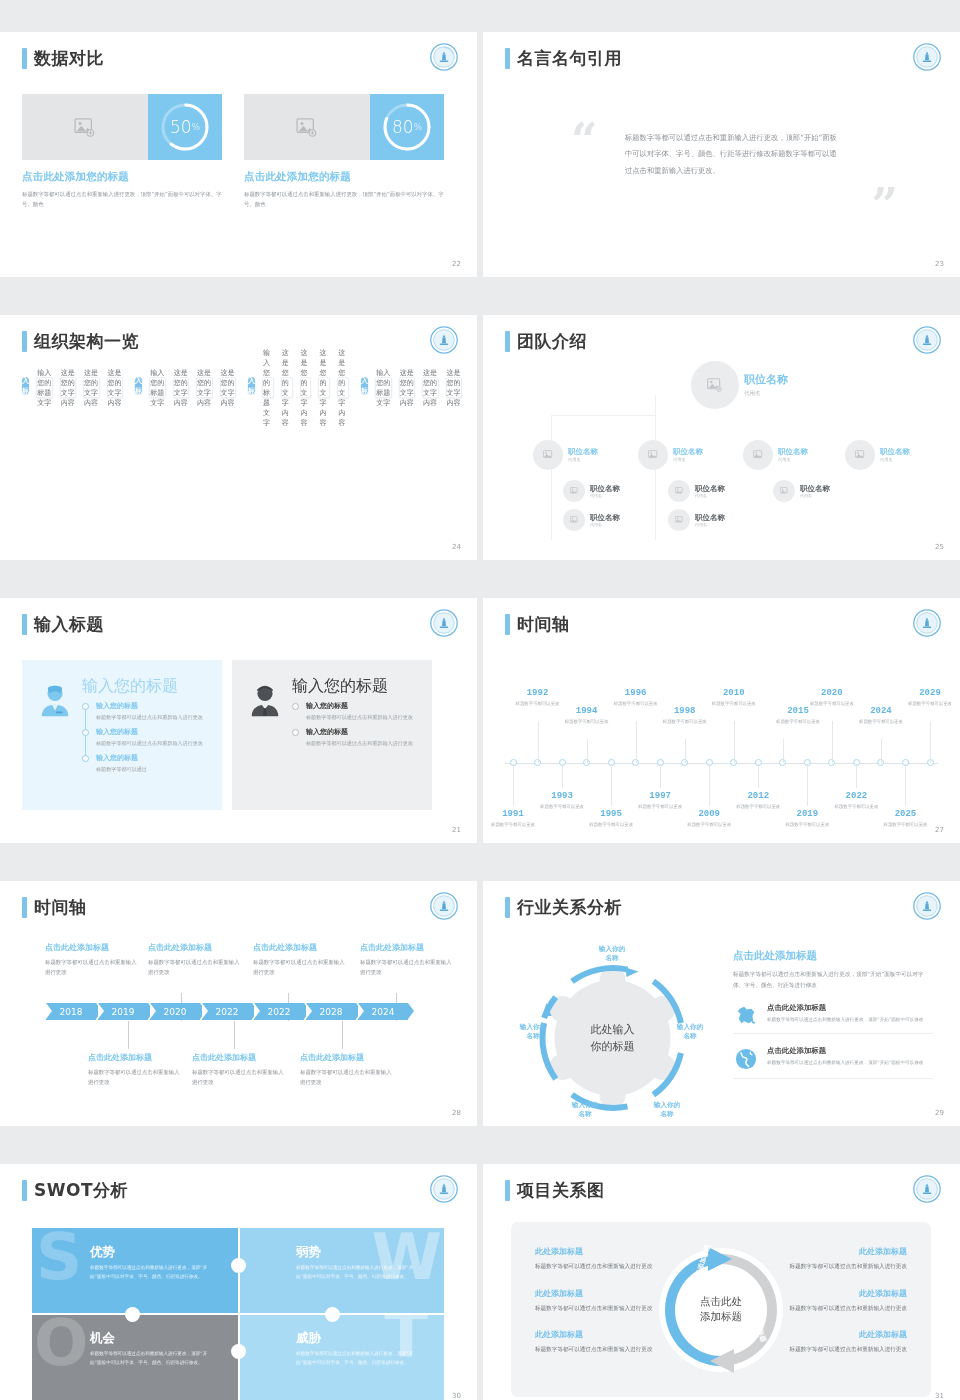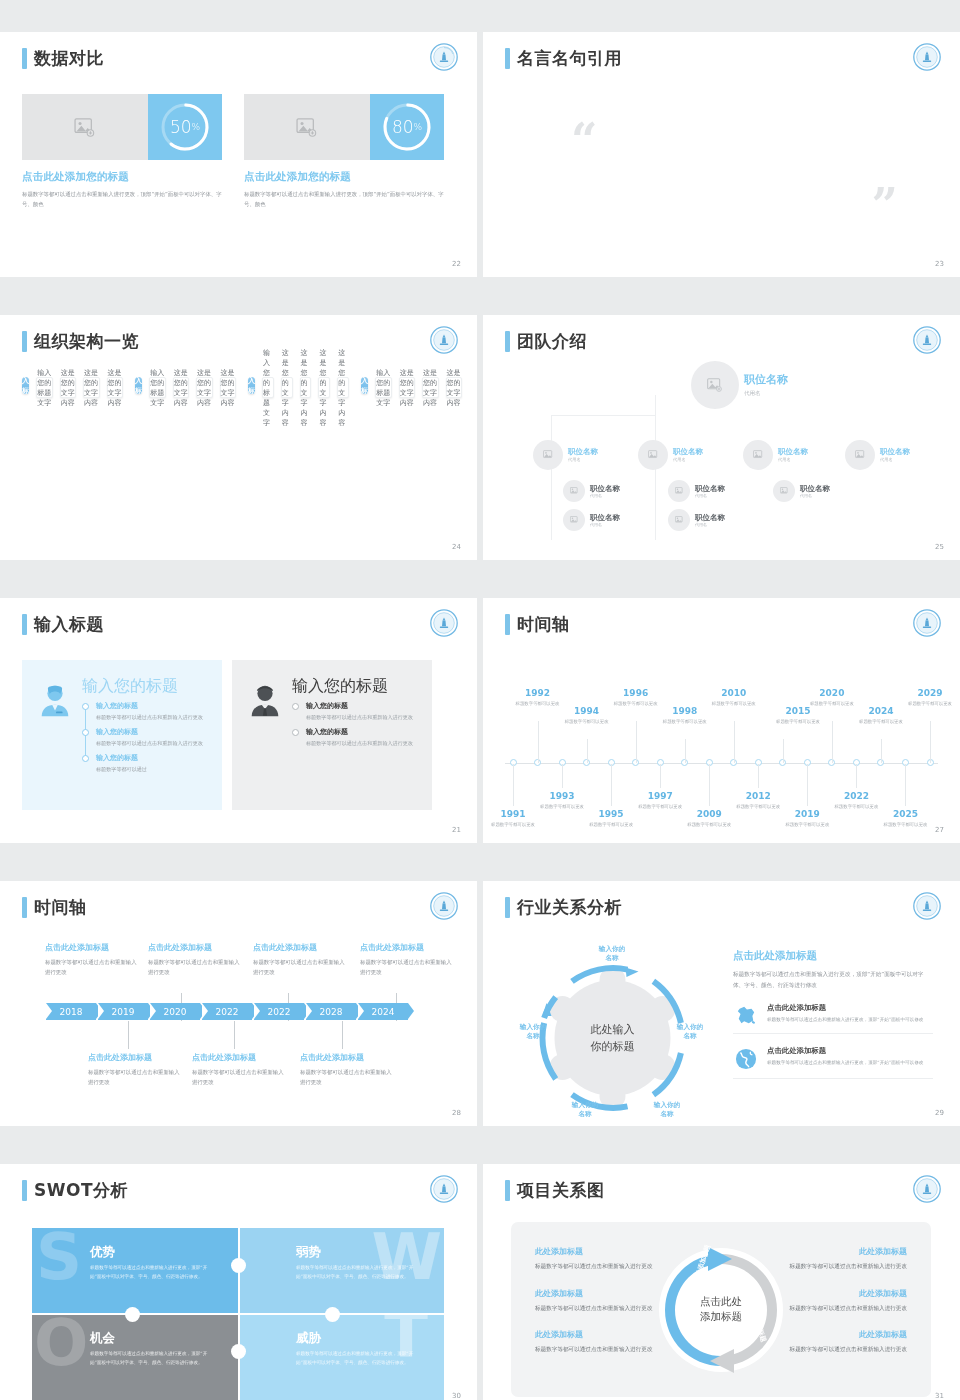--- a/index.html
+++ b/index.html
@@ -91,21 +91,21 @@
   .tlh{font-size:7px;font-weight:bold;line-height:1.3;}
   .tl.a .tlh{color:#7ec8ef;}
   .tl.b .tlh{color:#3d3d3d;}
   .tlp{font-size:5.1px;color:#9aa0a5;line-height:1.75;margin-top:2px;}
 
   
   .tml{position:absolute;left:0;right:0;top:58px;height:200px;}
   .tml .axis{position:absolute;left:22px;right:22px;top:107px;height:1px;background:#dfe3e6;}
   .tcircle{position:absolute;width:7px;height:7px;border-radius:50%;border:1px solid #a9d9f2;background:#fff;top:103px;}
   .tstem{position:absolute;width:1px;background:#e4e8eb;}
-  .tlabel{position:absolute;text-align:center;width:54px;}
+  .tlabel{position:absolute;text-align:center;width:54px;font-family:Liberation Mono, monospace;}
   .tyear{font-size:9px;color:#63b6e4;font-weight:bold;line-height:1;}
   .tdesc{font-size:4.4px;color:#a4a9ae;line-height:1.55;margin-top:3px;}
 
   
   .t28{position:absolute;inset:0;}
   .band{position:absolute;left:46px;top:122px;display:flex;height:17px;}
   .chev{position:relative;width:50px;background:#6cbcea;color:#fff;font-size:9px;
     display:flex;align-items:center;justify-content:center;margin-right:2px;}
   .chev:after{content:"";position:absolute;right:-6px;top:0;border-left:6px solid #6cbcea;
     border-top:8.5px solid transparent;border-bottom:8.5px solid transparent;}
@@ -243,20 +243,21 @@
       <svg viewBox="0 0 30 30" width="30" height="30">
         <circle cx="15" cy="15" r="13.2" fill="none" stroke="#72b9e4" stroke-width="1.3"></circle>
         <circle cx="15" cy="15" r="10.3" fill="#e8f4fb" stroke="#9fd0ec" stroke-width=".7"></circle>
         <path d="M13 18.3h4l-.5-5.2h-3z" fill="#5aa8d8"></path>
           <path d="M15 9.4l1.6 3.3h-3.2z" fill="#5aa8d8"></path>
         <rect x="10.8" y="18.6" width="8.4" height="1.3" rx=".6" fill="#5aa8d8"></rect>
       </svg>
     </div>
     <div class="q-mark q-open">“</div>
     <div class="q-mark q-close">”</div>
+    <div class="s23-body">标题数字等都可以通过点击和重新输入进行更改，顶部“开始”面板中可以对字体、字号、颜色、行距等进行修改标题数字等都可以通过点击和重新输入进行更改。</div>
     <div class="pnum">23</div>
   </div>
 
   <div class="slide">
     <div class="stitle">
       <div class="tbar"></div>
       <div class="ttext">组织架构一览</div>
     </div>
     <div class="logo">
       <svg viewBox="0 0 30 30" width="30" height="30">

